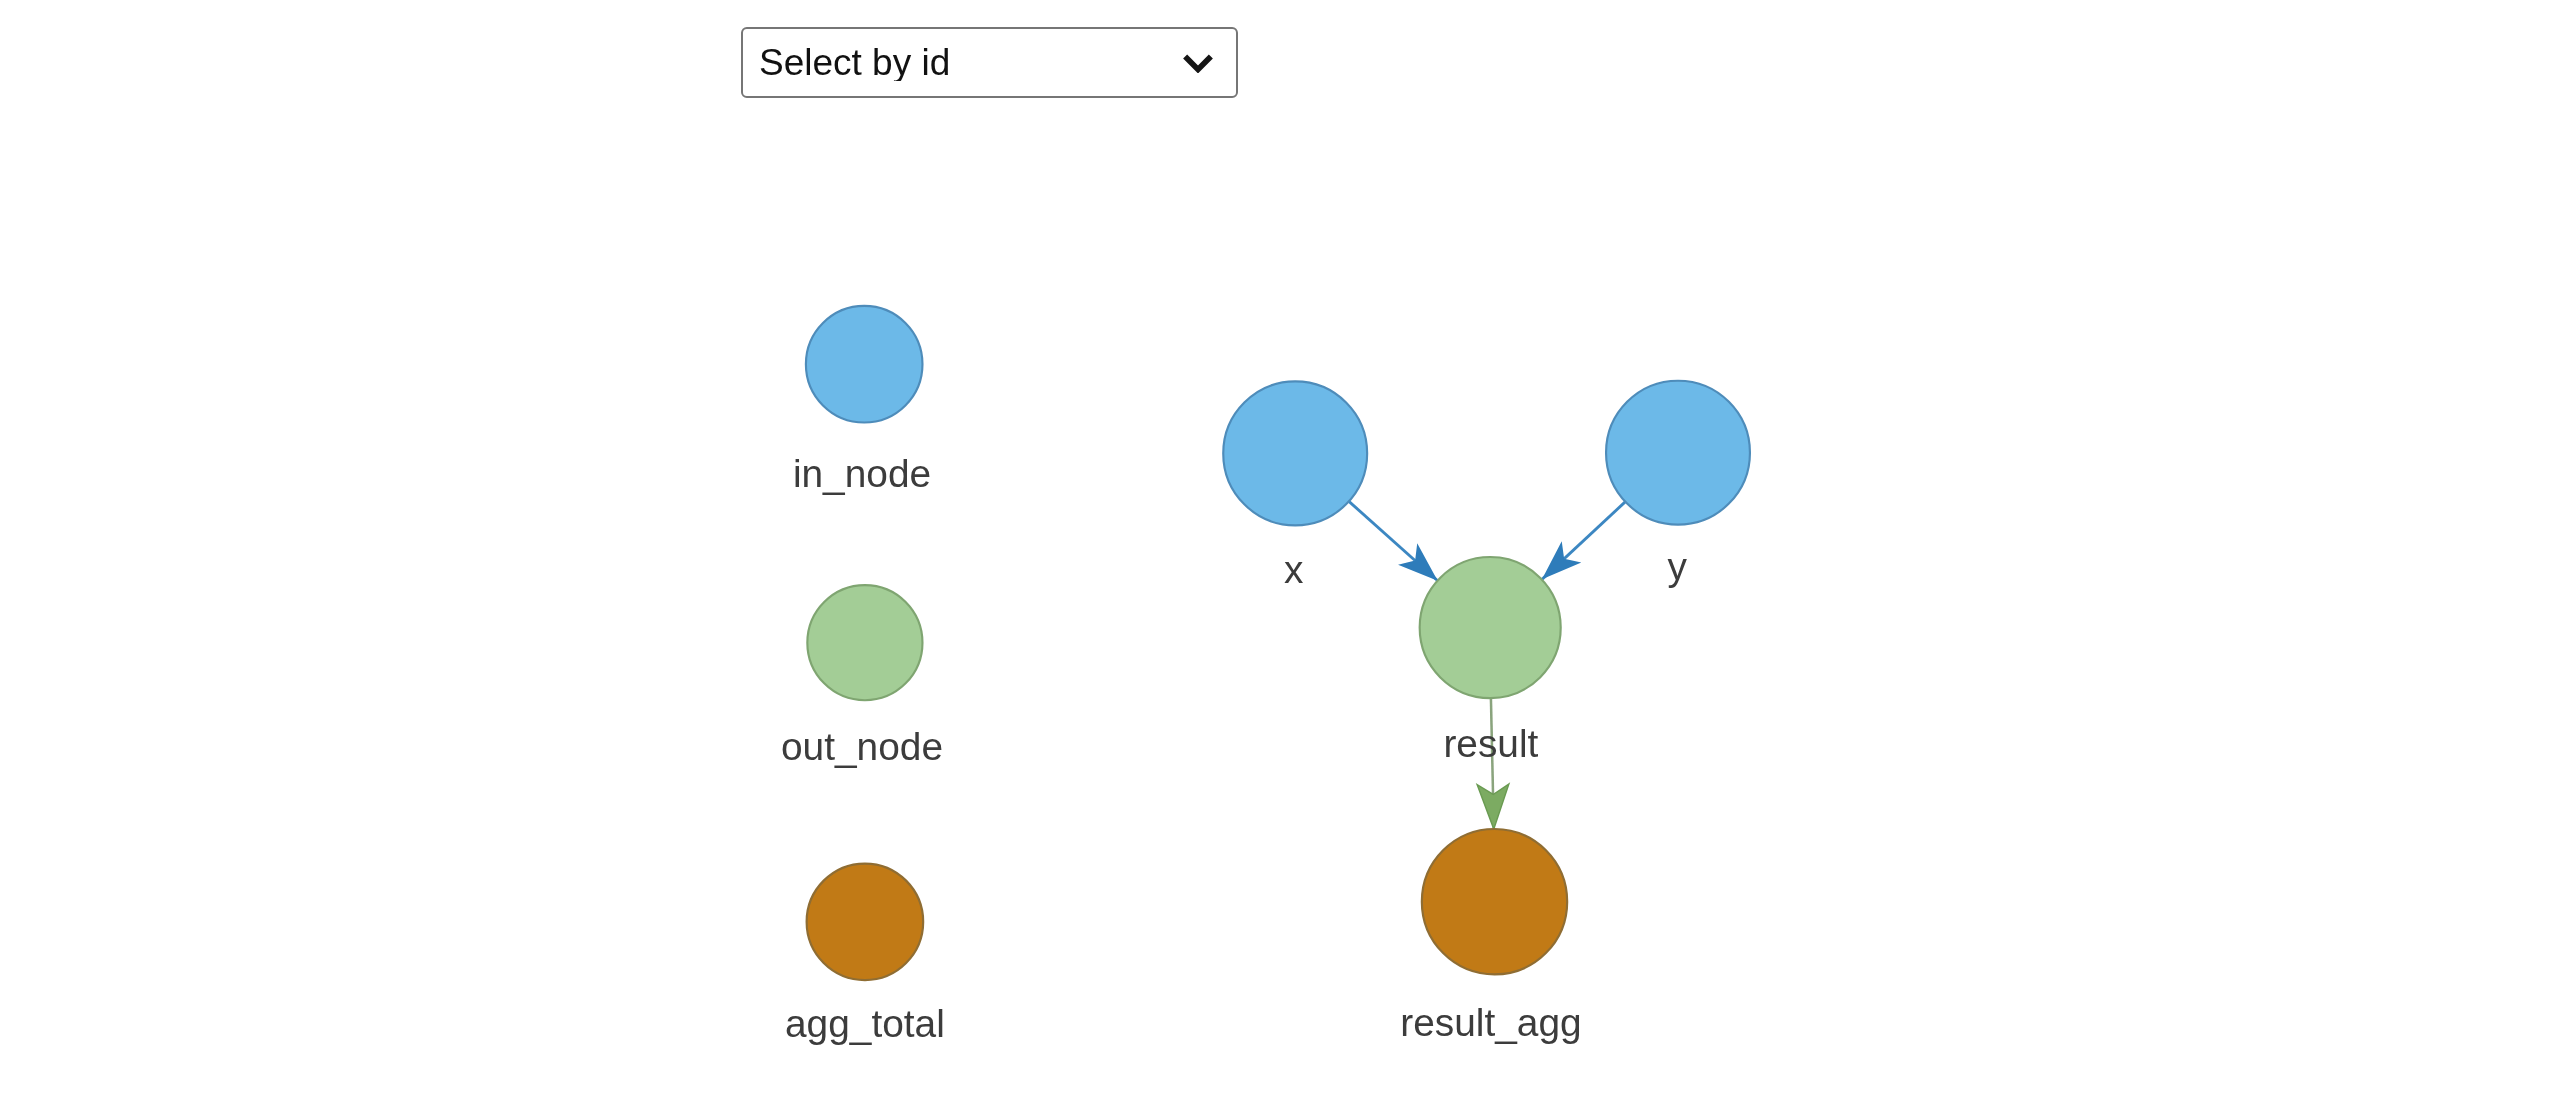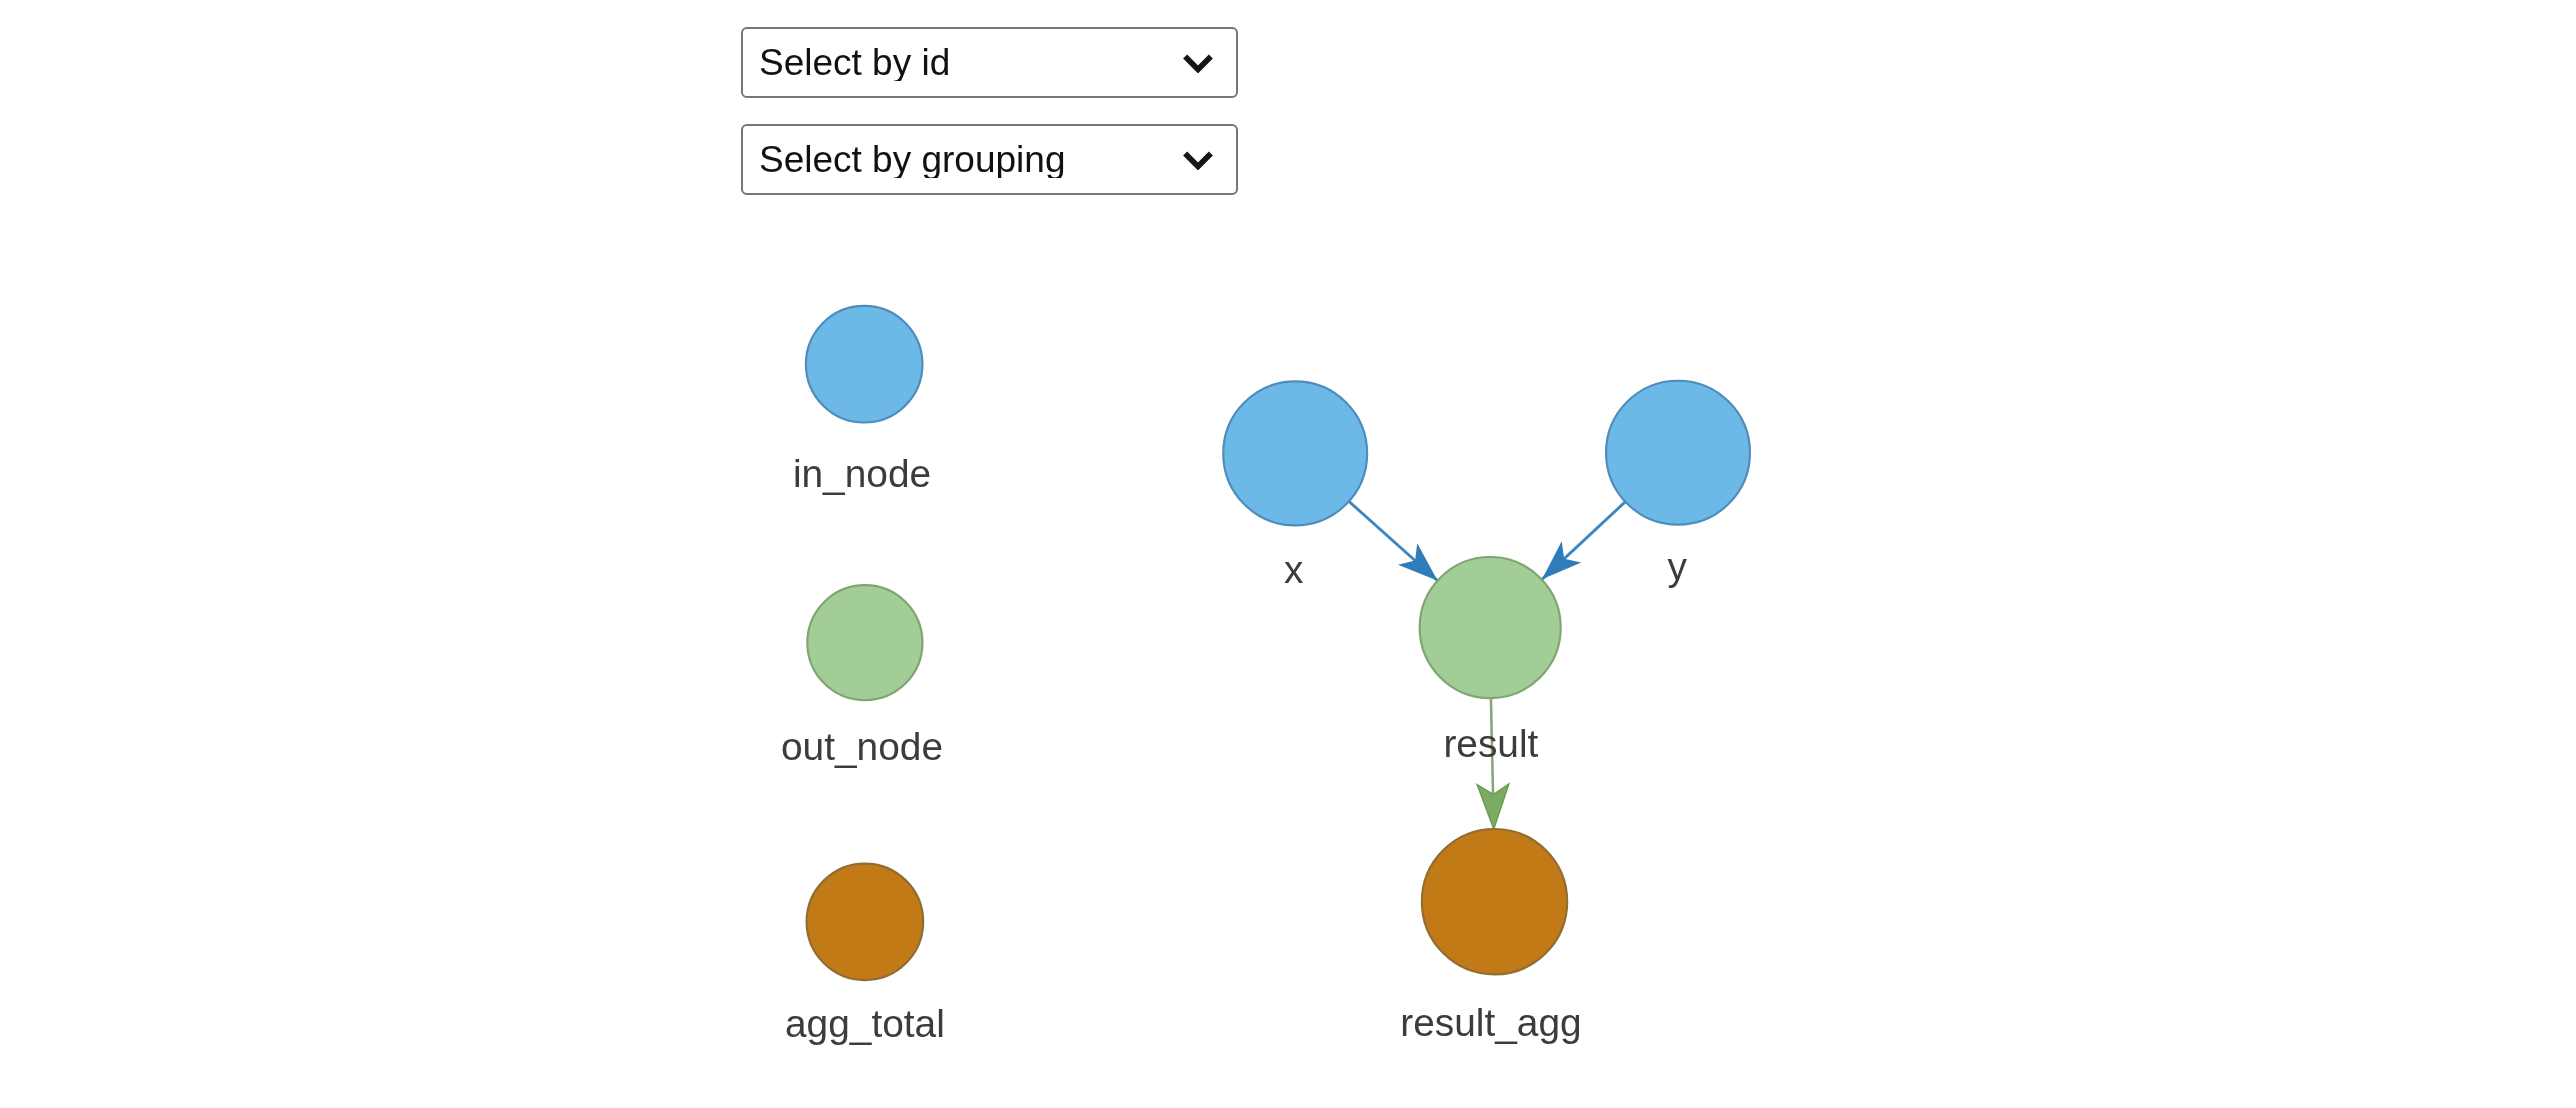--- a/index.html
+++ b/index.html
@@ -65,28 +65,20 @@
 
   <div class="select-wrap" style="top:27px">
     <select>
       <option>Select by id</option>
     </select>
     <svg class="chev" width="32" height="20" viewBox="0 0 44 28">
       <polyline points="4,5 22,23 40,5" fill="none" stroke="#151515" stroke-width="8"></polyline>
     </svg>
   </div>
 
-  <div class="select-wrap" style="top:124px">
-    <select>
-      <option>Select by grouping</option>
-    </select>
-    <svg class="chev" width="32" height="20" viewBox="0 0 44 28">
-      <polyline points="4,5 22,23 40,5" fill="none" stroke="#151515" stroke-width="8"></polyline>
-    </svg>
-  </div>
 
   <svg id="diagram" width="2576" height="1109" viewBox="0 0 3580 1541">
 
     <g>
       <g>
         <circle class="c-blue" cx="1201" cy="506" r="81" fill="#6cb9e8"></circle>
         <text x="1198" y="677">in_node</text>
       </g>
       <g>
         <circle class="c-green" cx="1202" cy="893" r="80" fill="#a3cd96"></circle>

